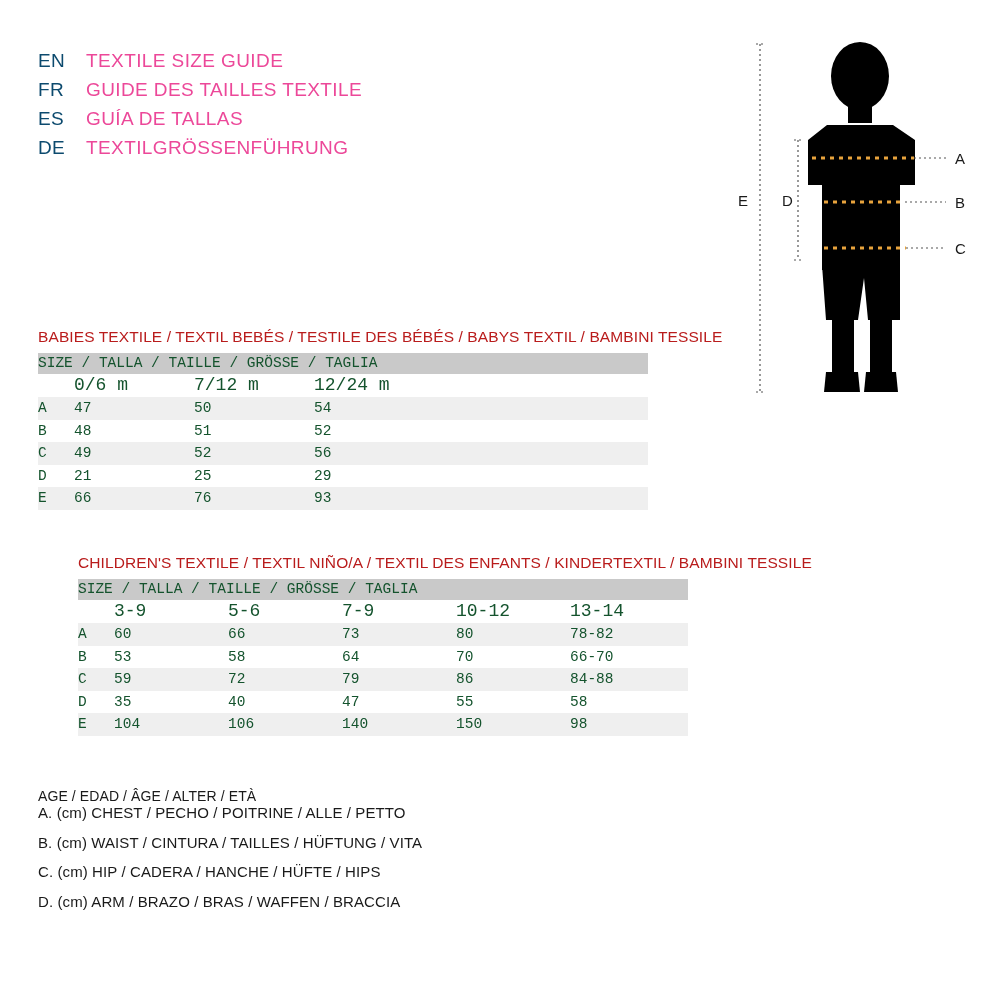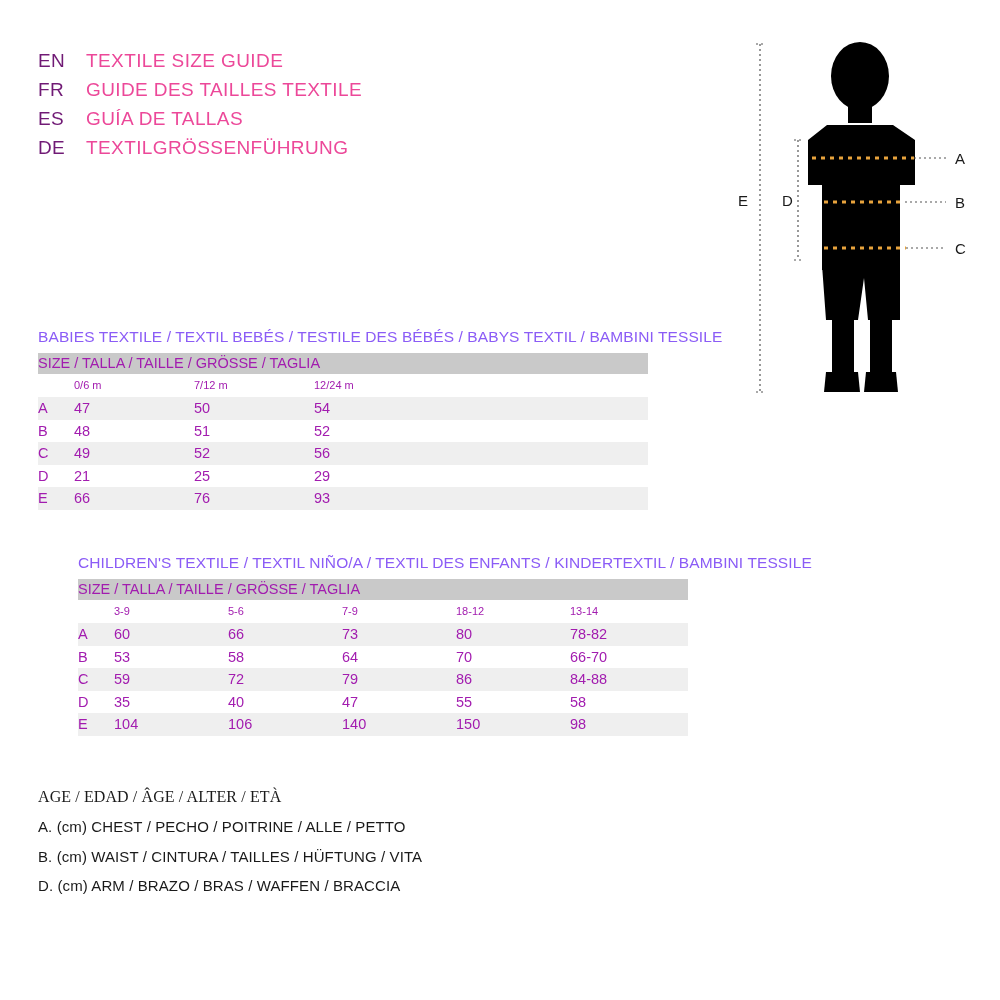--- a/index.html
+++ b/index.html
@@ -32,21 +32,21 @@
   .lang-row {
     display: flex;
     align-items: baseline;
     height: 29px;
     font-size: 19px;
     letter-spacing: 0.4px;
   }
   .lang-code {
     width: 48px;
     flex: 0 0 48px;
-    color: #701a75;
+    color: #0c4a6e;
   }
   .lang-text {
     color: #ec4899;
   }
 
   
   .figure-area {
     position: absolute;
     left: 700px;
     top: 20px;
@@ -58,48 +58,49 @@
   }
 
   
   .section {
     position: absolute;
     left: 38px;
     width: 610px;
   }
   .section-title {
     font-size: 15.5px;
-    color: #8b5cf6;
+    color: #b91c1c;
     margin-bottom: 7px;
     white-space: nowrap;
     letter-spacing: 0.1px;
   }
   table.size-table {
     border-collapse: collapse;
     width: 610px;
     font-size: 14.5px;
-    color: #a21caf;
+    color: #14532d;
+    font-family: Liberation Mono, monospace;
   }
   table.size-table td, table.size-table th {
     padding: 0;
     font-weight: normal;
     text-align: left;
   }
   .hdr-row td {
     background: #c9c9c9;
     height: 21px;
     line-height: 21px;
     padding-left: 6px;
     font-size: 14.5px;
   }
   .cols-row td {
     height: 23px;
     line-height: 23px;
     background: #ffffff;
-    font-size: 11px;
+    font-size: 18px;
   }
   .data-row td {
     height: 22.5px;
     line-height: 22.5px;
     font-size: 14.5px;
   }
   .row-shade td { background: #efefef; }
   .row-plain td { background: #ffffff; }
   .label-cell {
     width: 36px;
@@ -108,24 +109,22 @@
   .val-cell { padding-left: 4px; }
 
   
   .legend {
     position: absolute;
     left: 38px;
     top: 788px;
     width: 600px;
   }
   .legend-title {
-    font-size: 16px;
-    margin-bottom: 12px;
+    font-size: 14px;
     letter-spacing: 0.1px;
-    font-family: Liberation Serif, serif;
   }
   .legend-item {
     font-size: 15px;
     margin-bottom: 12.5px;
     letter-spacing: 0.1px;
     white-space: nowrap;
   }
 </style>
 </head>
 <body>
@@ -255,21 +254,21 @@
     <table class="size-table">
       <tbody>
         <tr class="hdr-row">
           <td colspan="6">SIZE / TALLA / TAILLE / GRÖSSE / TAGLIA</td>
         </tr>
         <tr class="cols-row">
           <td class="label-cell"></td>
           <td class="val-cell" style="width:114px">3-9</td>
           <td class="val-cell" style="width:114px">5-6</td>
           <td class="val-cell" style="width:114px">7-9</td>
-          <td class="val-cell" style="width:114px">18-12</td>
+          <td class="val-cell" style="width:114px">10-12</td>
           <td class="val-cell">13-14</td>
         </tr>
         <tr class="data-row row-shade">
           <td class="label-cell">A</td>
           <td class="val-cell">60</td>
           <td class="val-cell">66</td>
           <td class="val-cell">73</td>
           <td class="val-cell">80</td>
           <td class="val-cell">78-82</td>
         </tr>
@@ -306,16 +305,17 @@
           <td class="val-cell">98</td>
         </tr>
       </tbody>
     </table>
   </div>
 
   <div class="legend">
     <div class="legend-title">AGE / EDAD / ÂGE / ALTER / ETÀ</div>
     <div class="legend-item">A. (cm) CHEST / PECHO / POITRINE / ALLE / PETTO</div>
     <div class="legend-item">B. (cm) WAIST / CINTURA / TAILLES / HÜFTUNG / VITA</div>
+    <div class="legend-item">C. (cm) HIP / CADERA / HANCHE / HÜFTE / HIPS</div>
     <div class="legend-item">D. (cm) ARM / BRAZO / BRAS / WAFFEN / BRACCIA</div>
   </div>
 
 </div>
 
 </body></html>

